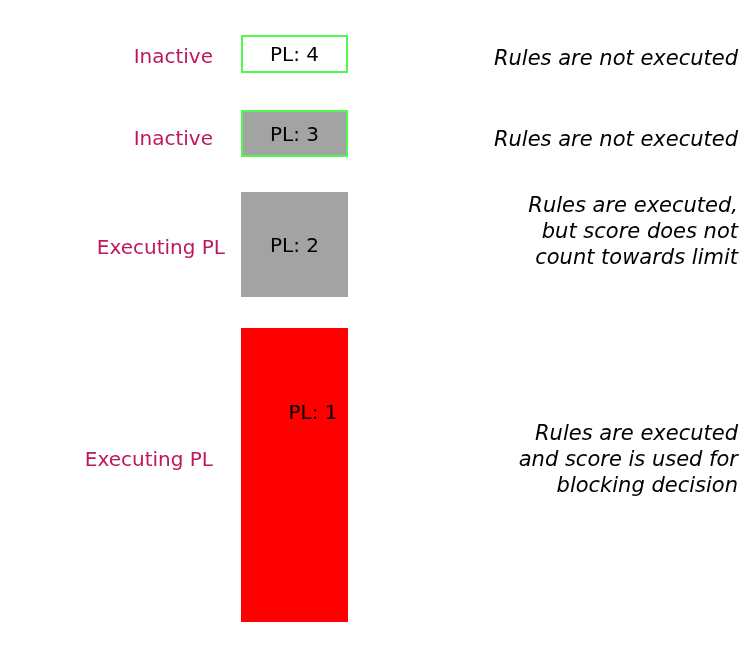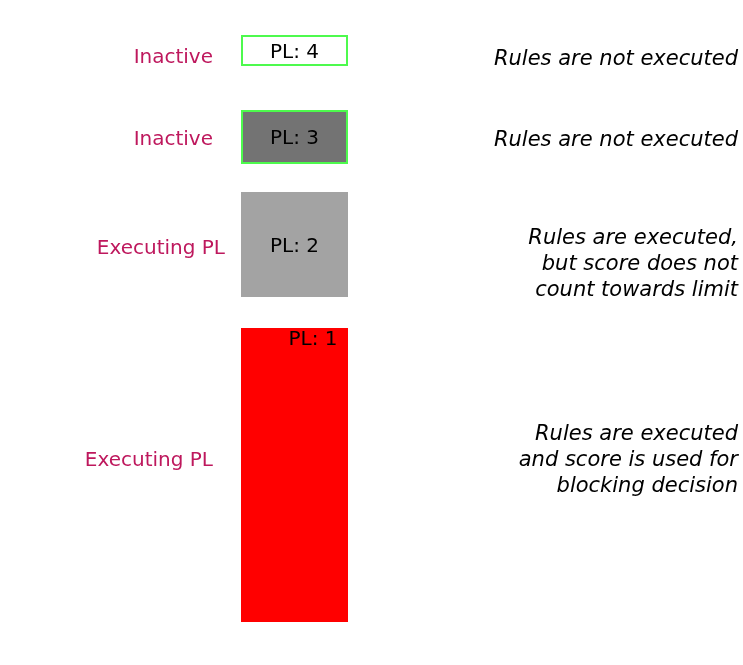--- a/index.html
+++ b/index.html
@@ -60,21 +60,21 @@
     white-space: nowrap;
   }
   .plbox.bordered {
     border: 2px solid #4dfa4d;
   }
   .plbox.noborder {
     border: none;
   }
   
   .plbox.caption-low {
-    align-items: flex-start;
+    align-items: center;
     padding-bottom: 126px;
     padding-left: 37px;
   }
 
   
   .desc {
     position: absolute;
     left: 398px;
     width: 340px;
     font-family: "DejaVu Sans", sans-serif;
@@ -87,40 +87,40 @@
     text-align: right;
   }
 </style>
 </head>
 <body>
 
 <div id="canvas">
 
   <div class="row">
     <div class="label" style="top: 44px;">Inactive</div>
-    <div class="plbox bordered" style="top: 35px; height: 31px; background: rgb(255, 255, 255); border: 2px solid rgb(77, 250, 77);">
+    <div class="plbox bordered" style="top: 35px; height: 38px; background: rgb(255, 255, 255); border: 2px solid rgb(77, 250, 77);">
       <span class="pltext">PL: 4</span>
     </div>
     <div class="desc" style="top: 45px;">Rules are not executed</div>
   </div>
 
   <div class="row">
     <div class="label" style="top: 126px;">Inactive</div>
-    <div class="plbox bordered" style="top: 110px; height: 54px; background: #737373; border: 2px solid rgb(77, 250, 77);">
+    <div class="plbox bordered" style="top: 110px; height: 47px; background: #a3a3a3; border: 2px solid rgb(77, 250, 77);">
       <span class="pltext">PL: 3</span>
     </div>
     <div class="desc" style="top: 126px;">Rules are not executed</div>
   </div>
 
   <div class="row">
     <div class="label" style="top: 235px; padding-left: 12px;">Executing PL</div>
     <div class="plbox noborder" style="top: 192px; height: 105px; background: #a3a3a3;">
       <span class="pltext">PL: 2</span>
     </div>
-    <div class="desc" style="top: 224px;">Rules are executed,
+    <div class="desc" style="top: 192px;">Rules are executed,
 but score does not
 count towards limit</div>
   </div>
 
   <div class="row">
     <div class="label" style="top: 447px;">Executing PL</div>
     <div class="plbox noborder caption-low" style="top: 328px; height: 294px; background: rgb(255, 0, 0);">
       <span class="pltext">PL: 1</span>
     </div>
     <div class="desc" style="top: 420px;">Rules are executed

